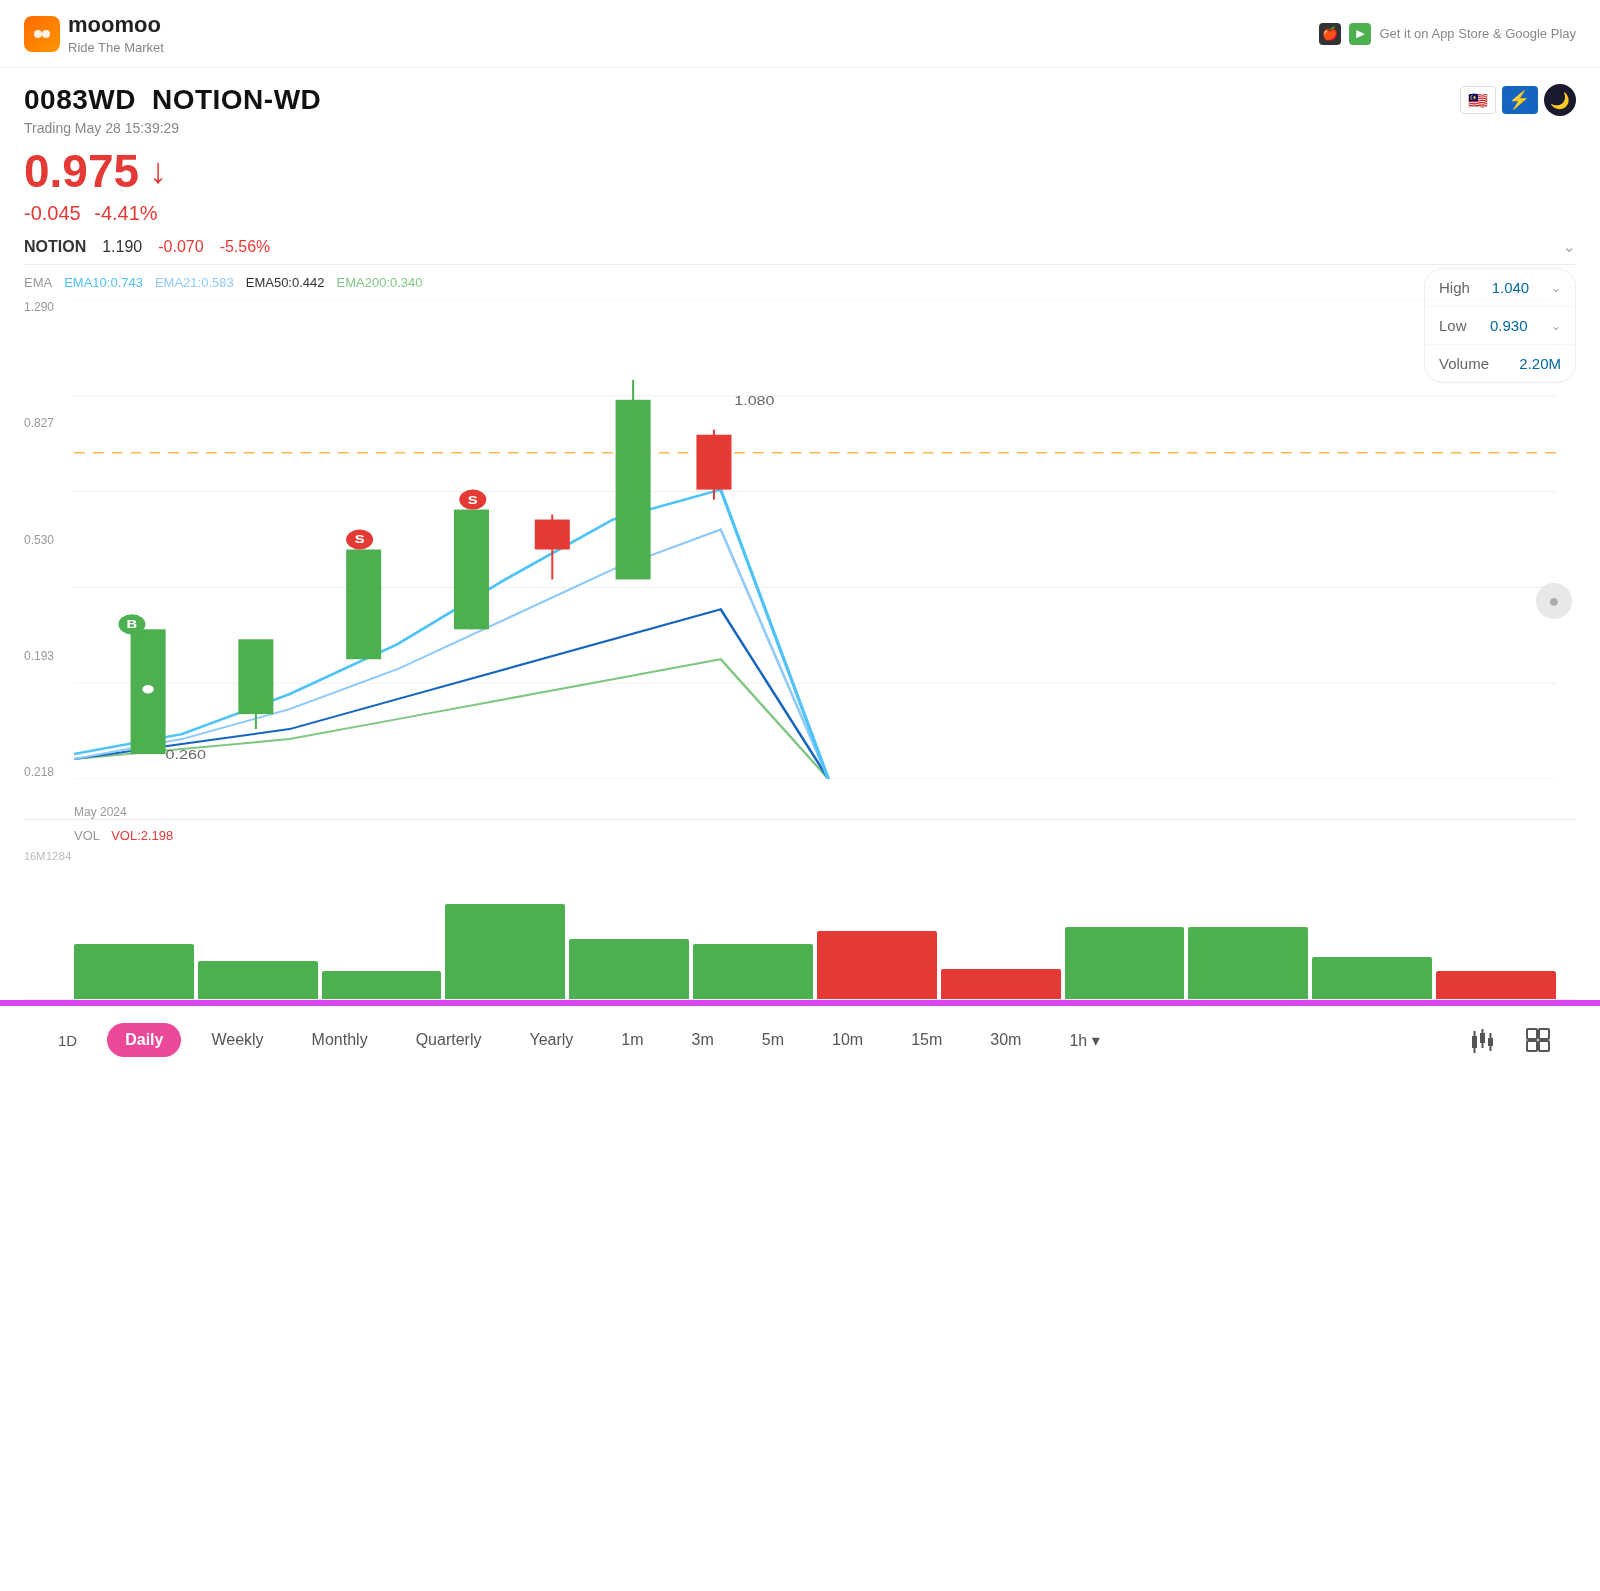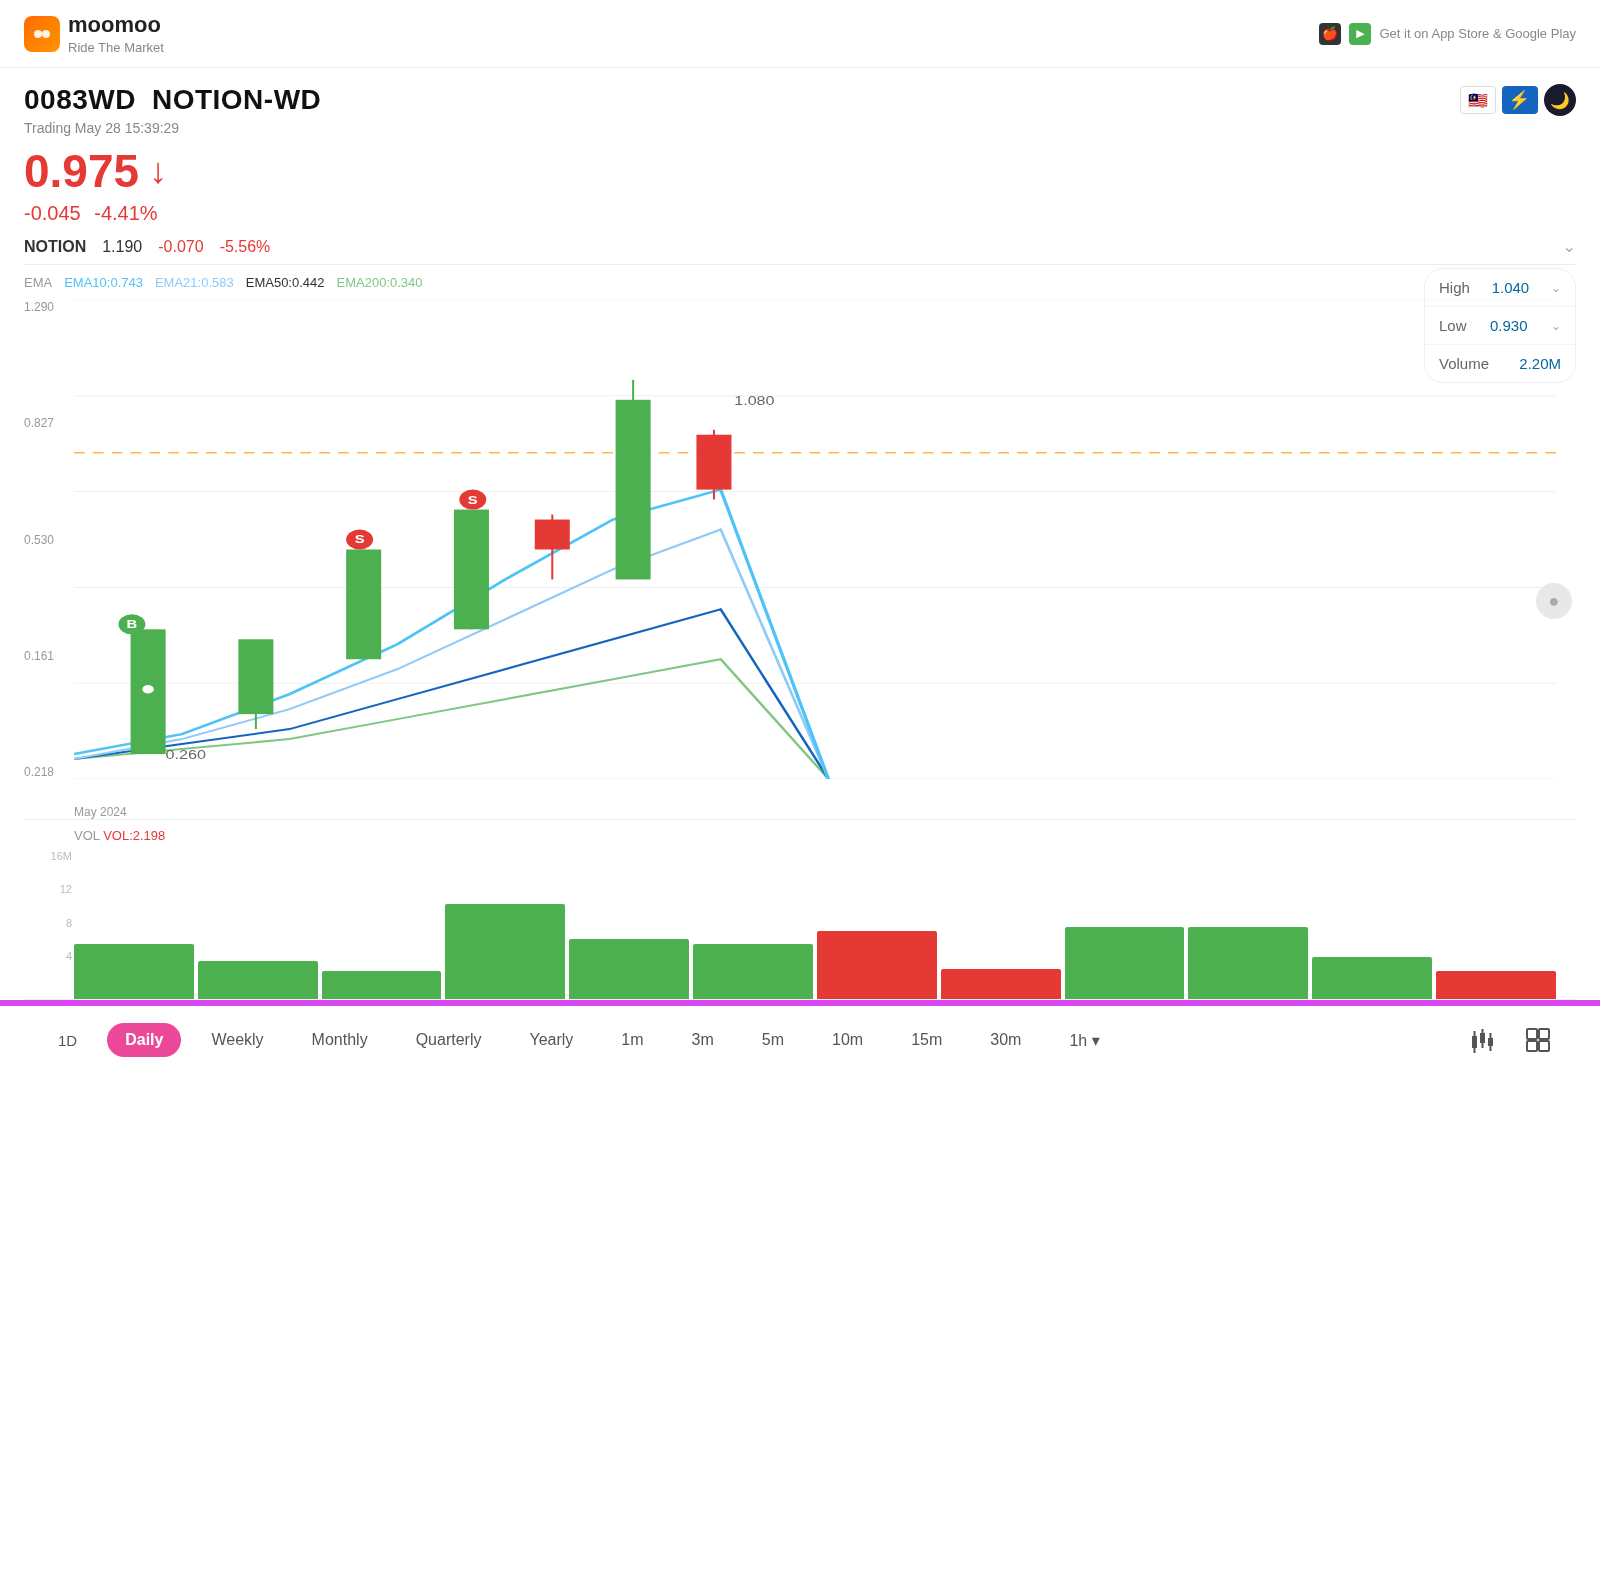--- a/index.html
+++ b/index.html
@@ -61,24 +61,24 @@
     .chart-container { position: relative; margin: 0 24px; height: 520px; border-bottom: 1px solid #eee; }
     .chart-y-labels { position: absolute; left: 0; top: 0; bottom: 40px; display: flex; flex-direction: column; justify-content: space-between; font-size: 12px; color: #999; width: 50px; }
     .chart-area { position: absolute; left: 50px; right: 20px; top: 0; bottom: 40px; }
     .x-labels { position: absolute; bottom: 0; left: 50px; right: 20px; display: flex; justify-content: flex-start; }
     .x-label { font-size: 12px; color: #999; }
 
     
     .vol-section { margin: 0 24px; height: 180px; border-bottom: 1px solid #eee; position: relative; }
     .vol-header { font-size: 13px; color: #888; padding: 8px 0 4px 50px; }
     .vol-label { color: #999; }
-    .vol-value { color: #e53935; }
+    .vol-value { color: #e53935; margin-left: 8px; }
     .vol-chart { position: absolute; left: 50px; right: 20px; bottom: 0; top: 30px; display: flex; align-items: flex-end; gap: 4px; }
     .vol-bar { flex: 1; border-radius: 2px 2px 0 0; }
-    .vol-y { position: absolute; left: 0; top: 30px; bottom: 16px; display: flex; flex-direction: column; justify-content: space-between; font-size: 11px; color: #bbb; width: 48px; text-align: right; }
+    .vol-y { position: absolute; left: 0; top: 30px; bottom: 16px; display: flex; flex-direction: row; justify-content: space-between; font-size: 11px; color: #bbb; width: 48px; text-align: right; }
 
     
     .bottom-nav { display: flex; align-items: center; padding: 12px 40px; gap: 12px; border-top: 6px solid #d946ef; overflow-x: auto; }
     .nav-btn { padding: 8px 18px; border-radius: 20px; font-size: 16px; cursor: pointer; color: #555; background: none; border: none; white-space: nowrap; font-weight: 500; }
     .nav-btn.active { background: #ec4899; color: white; font-weight: 600; }
     .nav-spacer { flex: 1; }
     .nav-icon-btn { width: 44px; height: 44px; display: flex; align-items: center; justify-content: center; cursor: pointer; color: #555; font-size: 22px; }
 
     .relative-wrapper { position: relative; }
   </style>
@@ -165,21 +165,21 @@
   <span class="ema-50">EMA50:0.442</span>
   <span class="ema-200">EMA200:0.340</span>
 </div>
 
 <div class="chart-container">
 
   <div class="chart-y-labels">
     <span>1.290</span>
     <span>0.827</span>
     <span>0.530</span>
-    <span>0.161</span>
+    <span>0.193</span>
     <span>0.218</span>
   </div>
 
   <div class="chart-area">
     <svg width="100%" height="100%" viewBox="0 0 1100 480" preserveAspectRatio="none">
 
       <line x1="0" y1="0" x2="1100" y2="0" stroke="#f0f0f0" stroke-width="1"></line>
       <line x1="0" y1="96" x2="1100" y2="96" stroke="#f0f0f0" stroke-width="1"></line>
       <line x1="0" y1="192" x2="1100" y2="192" stroke="#f0f0f0" stroke-width="1"></line>
       <line x1="0" y1="288" x2="1100" y2="288" stroke="#f0f0f0" stroke-width="1"></line>

